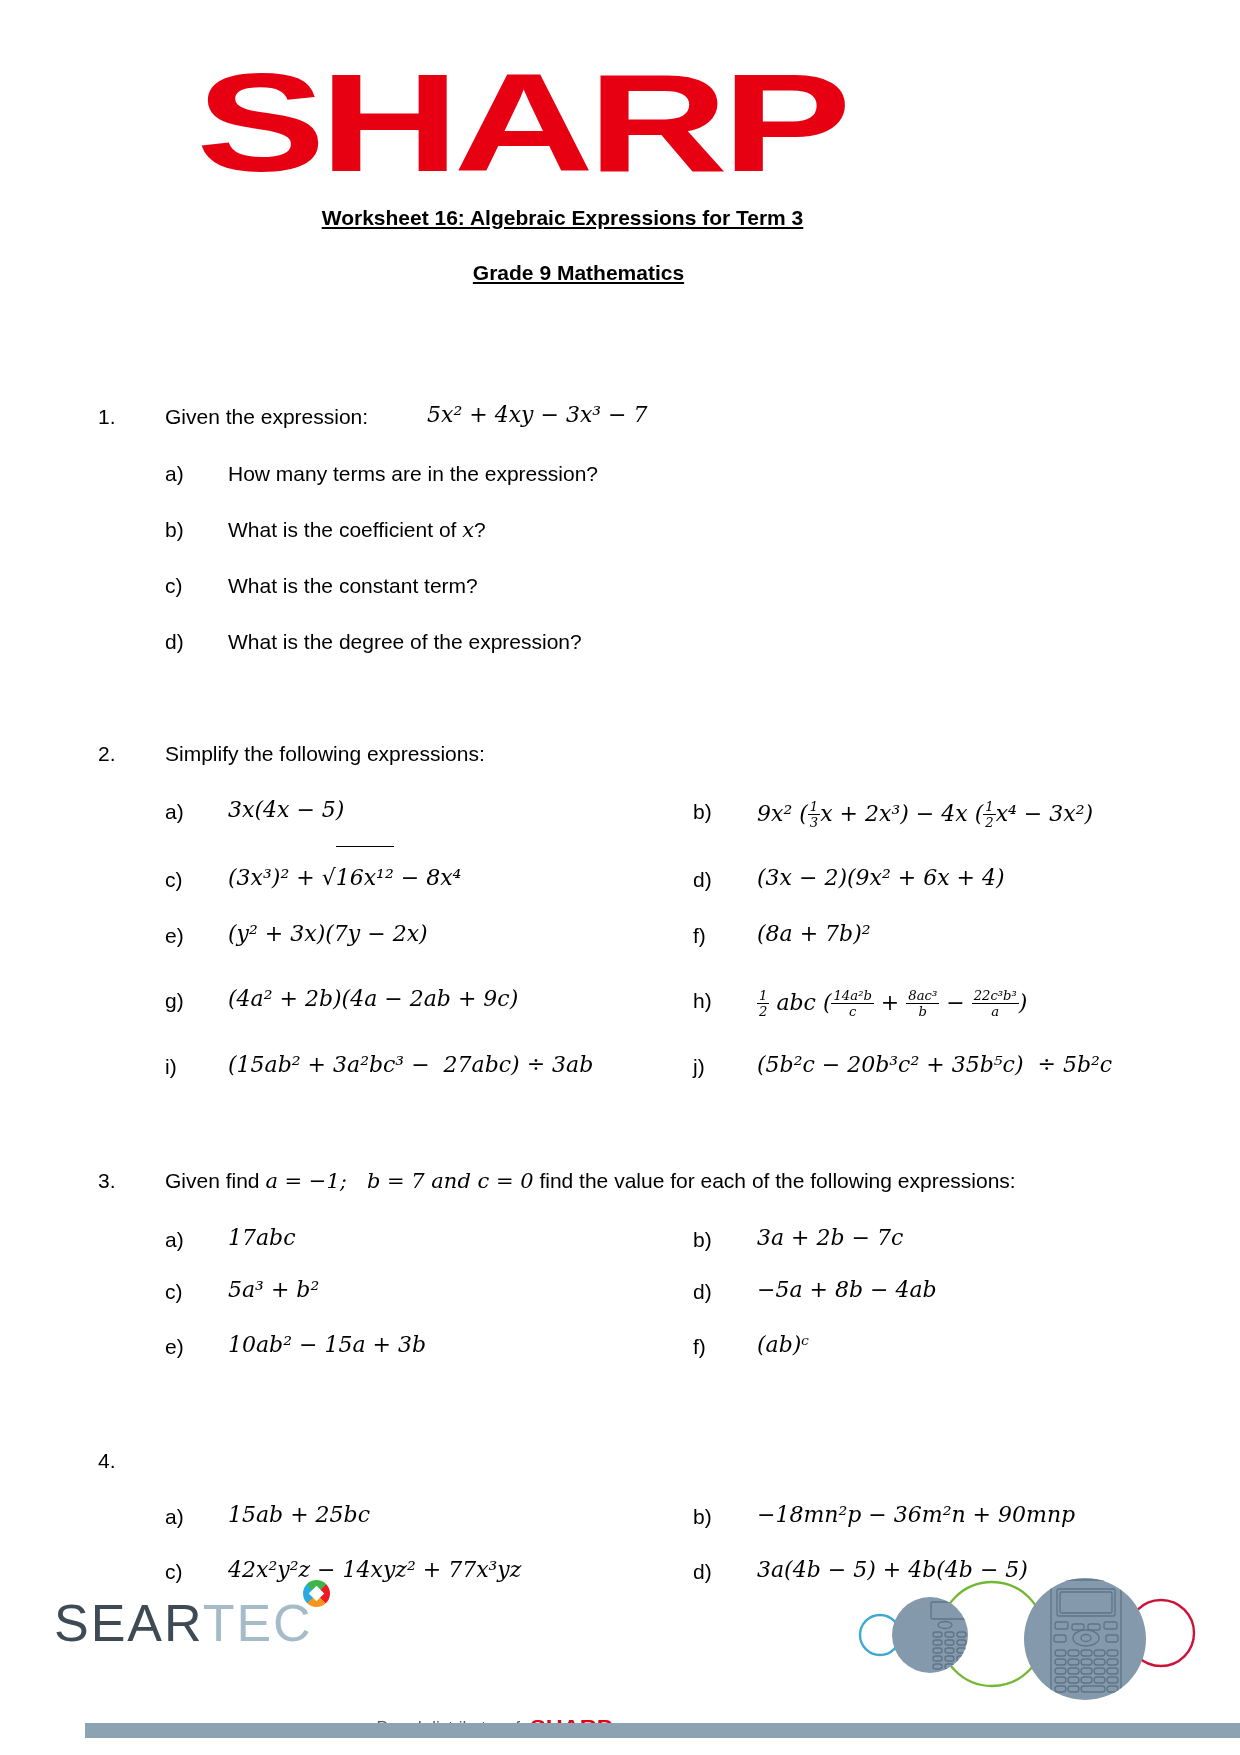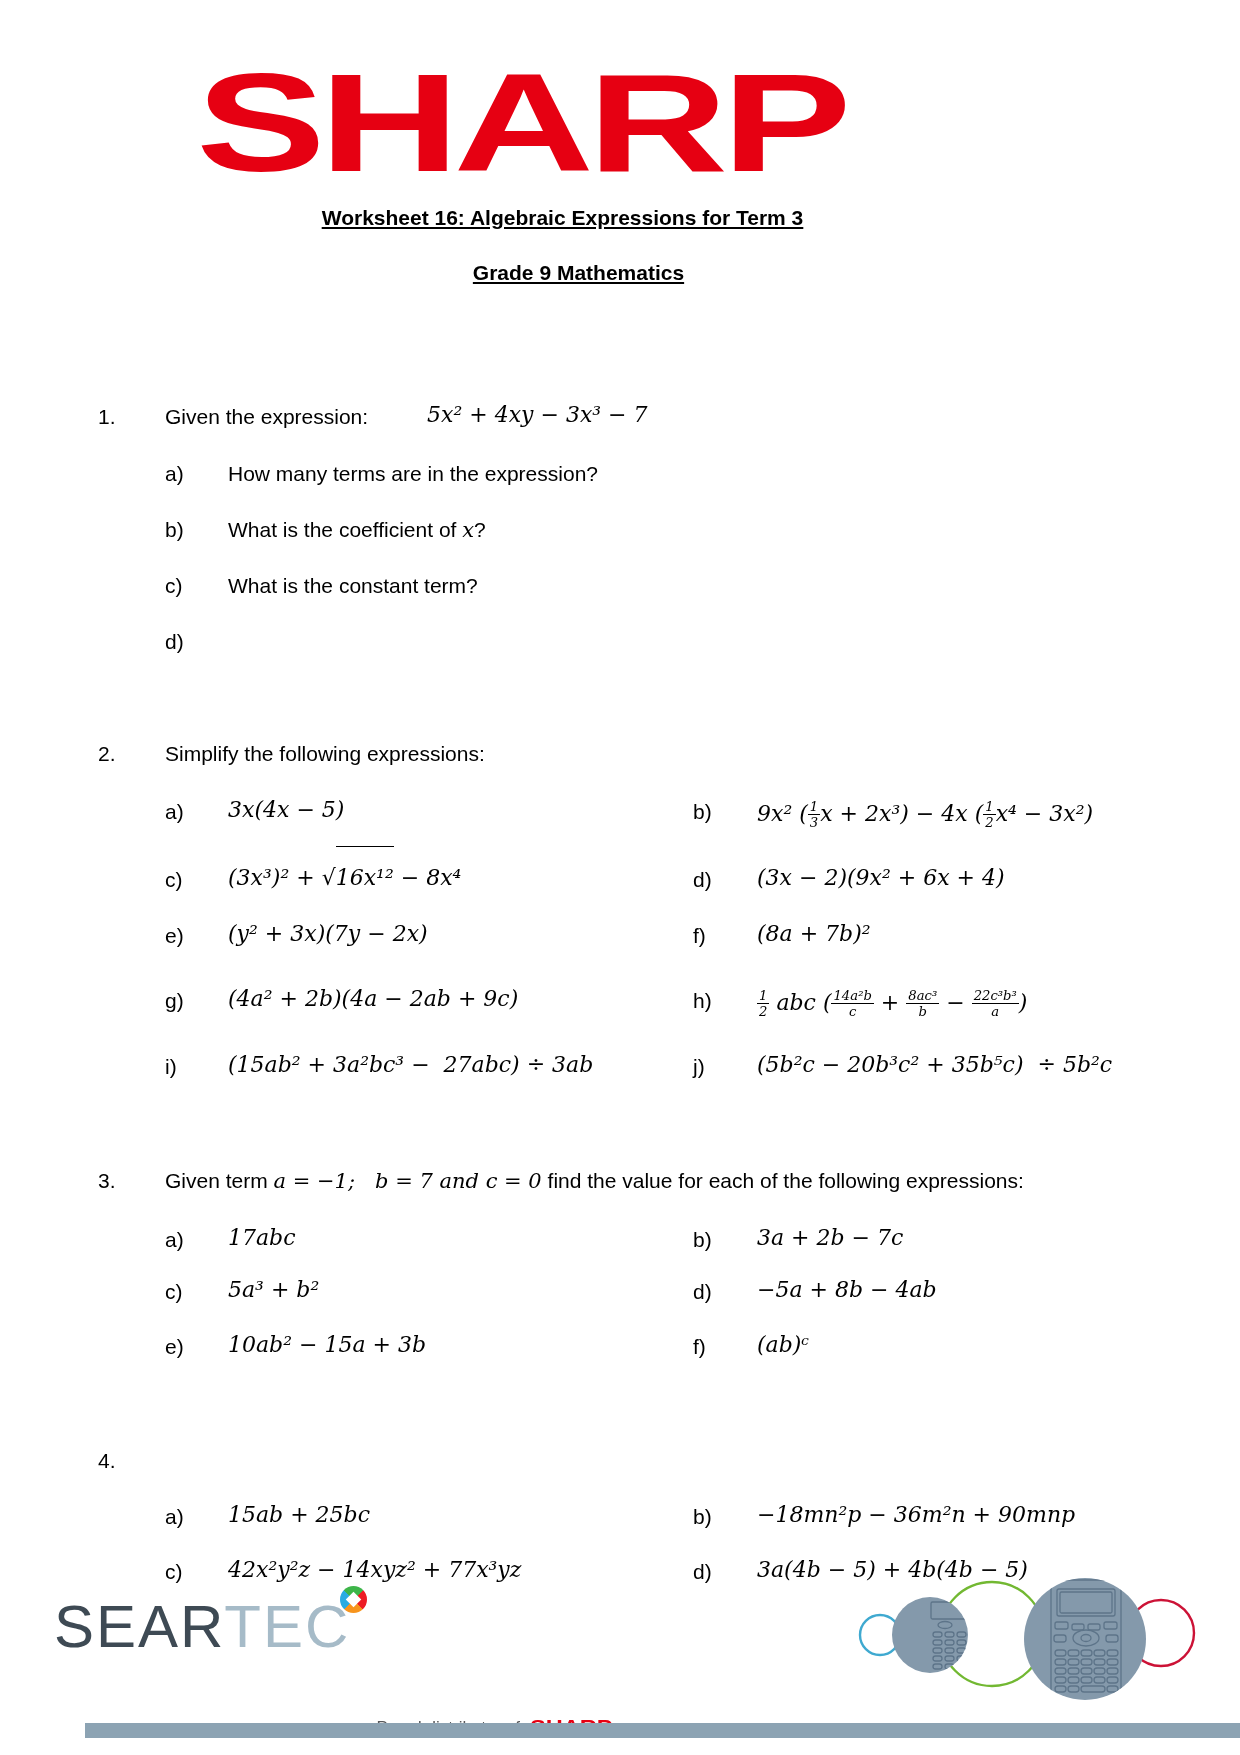--- a/index.html
+++ b/index.html
@@ -32,21 +32,21 @@
   .iexpr-r{position:absolute;left:757px;top:0;}
   .expr1{position:absolute;left:427px;top:0;}
   
   .frac{display:inline-block;vertical-align:-0.45em;text-align:center;
         font-size:0.60em;line-height:1.15;}
   .frac .fn{display:block;border-bottom:1.4px solid #000;padding:0 2px;}
   .frac .fd{display:block;padding:0 2px;}
   
   .rad{border-top:1.6px solid #000;padding-top:18px;}
   
-  .seartec{position:absolute;left:54px;top:1597px;font-size:60px;line-height:1;
+  .seartec{position:absolute;left:54px;top:1597px;font-size:52px;line-height:1;
            font-family:"Liberation Sans",sans-serif;letter-spacing:2px;white-space:nowrap;}
   .st-dark{color:#3e4a54;}
   .st-light{color:#a6bbc8;}
   .st-icon{position:relative;top:-34px;left:-10px;display:inline-block;width:27px;height:27px;
            border-radius:50%;
            background:conic-gradient(from -45deg,#3db549 0 90deg,#ed1c24 90deg 180deg,#f7941d 180deg 270deg,#29abe2 270deg 360deg);}
   .st-icon::after{content:"";position:absolute;left:8px;top:8px;width:11px;height:11px;
            background:#fff;transform:rotate(45deg);}
   .distrib{position:absolute;left:367px;top:1696px;font-size:17px;color:#58595b;white-space:pre;}
   .sharp-small{display:inline-block;color:#e60012;font-weight:bold;font-size:20px;
@@ -76,20 +76,21 @@
 <div class="line" style="top:517px">
   <span class="ilabel">b)</span>
   <span class="itext"><span>What is the coefficient of </span><span class="math" style="font-size:21px">x</span><span>?</span></span>
 </div>
 <div class="line" style="top:573px">
   <span class="ilabel">c)</span>
   <span class="itext">What is the constant term?</span>
 </div>
 <div class="line" style="top:629px">
   <span class="ilabel">d)</span>
+  <span class="itext">What is the degree of the expression?</span>
 </div>
 
 <div class="line" style="top:741px">
   <span class="qnum">2.</span>
   <span class="qprompt">Simplify the following expressions:</span>
 </div>
 
 <div class="line" style="top:799px">
   <span class="ilabel">a)</span>
   <span class="math iexpr">3x(4x − 5)</span>
@@ -120,21 +121,21 @@
 
 <div class="line" style="top:1054px">
   <span class="ilabel">i)</span>
   <span class="math iexpr">(15ab² + 3a²bc³ −  27abc) ÷ 3ab</span>
   <span class="ilabel-r">j)</span>
   <span class="math iexpr-r">(5b²c − 20b³c² + 35b⁵c)  ÷ 5b²c</span>
 </div>
 
 <div class="line" style="top:1168px">
   <span class="qnum">3.</span>
-  <span class="qprompt"><span>Given term </span><span class="math" style="font-size:21px">a = −1;   b = 7 and c = 0</span><span> find the value for each of the following expressions:</span></span>
+  <span class="qprompt"><span>Given find </span><span class="math" style="font-size:21px">a = −1;   b = 7 and c = 0</span><span> find the value for each of the following expressions:</span></span>
 </div>
 <div class="line" style="top:1227px">
   <span class="ilabel">a)</span>
   <span class="math iexpr">17abc</span>
   <span class="ilabel-r">b)</span>
   <span class="math iexpr-r">3a + 2b − 7c</span>
 </div>
 <div class="line" style="top:1279px">
   <span class="ilabel">c)</span>
   <span class="math iexpr">5a³ + b²</span>

